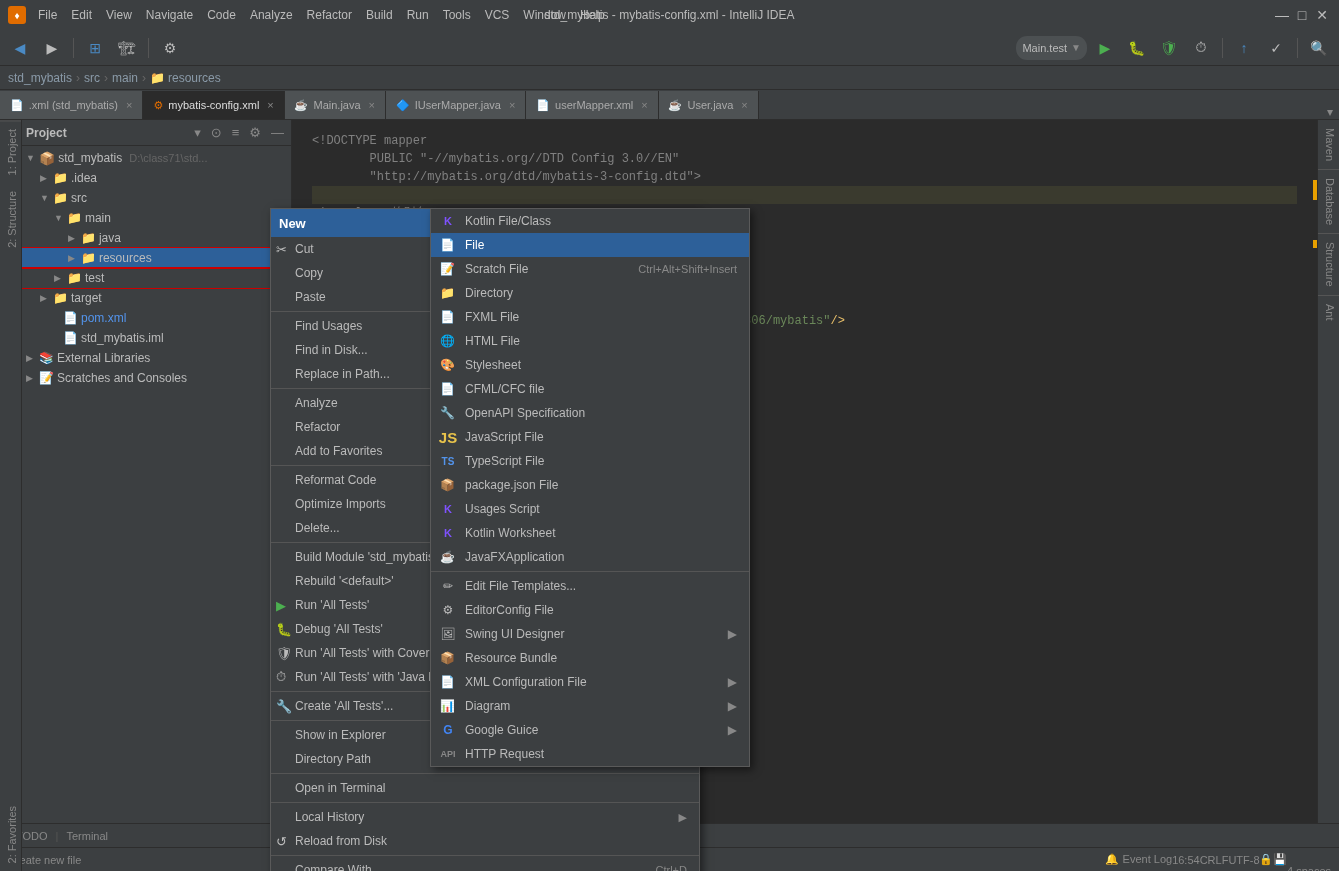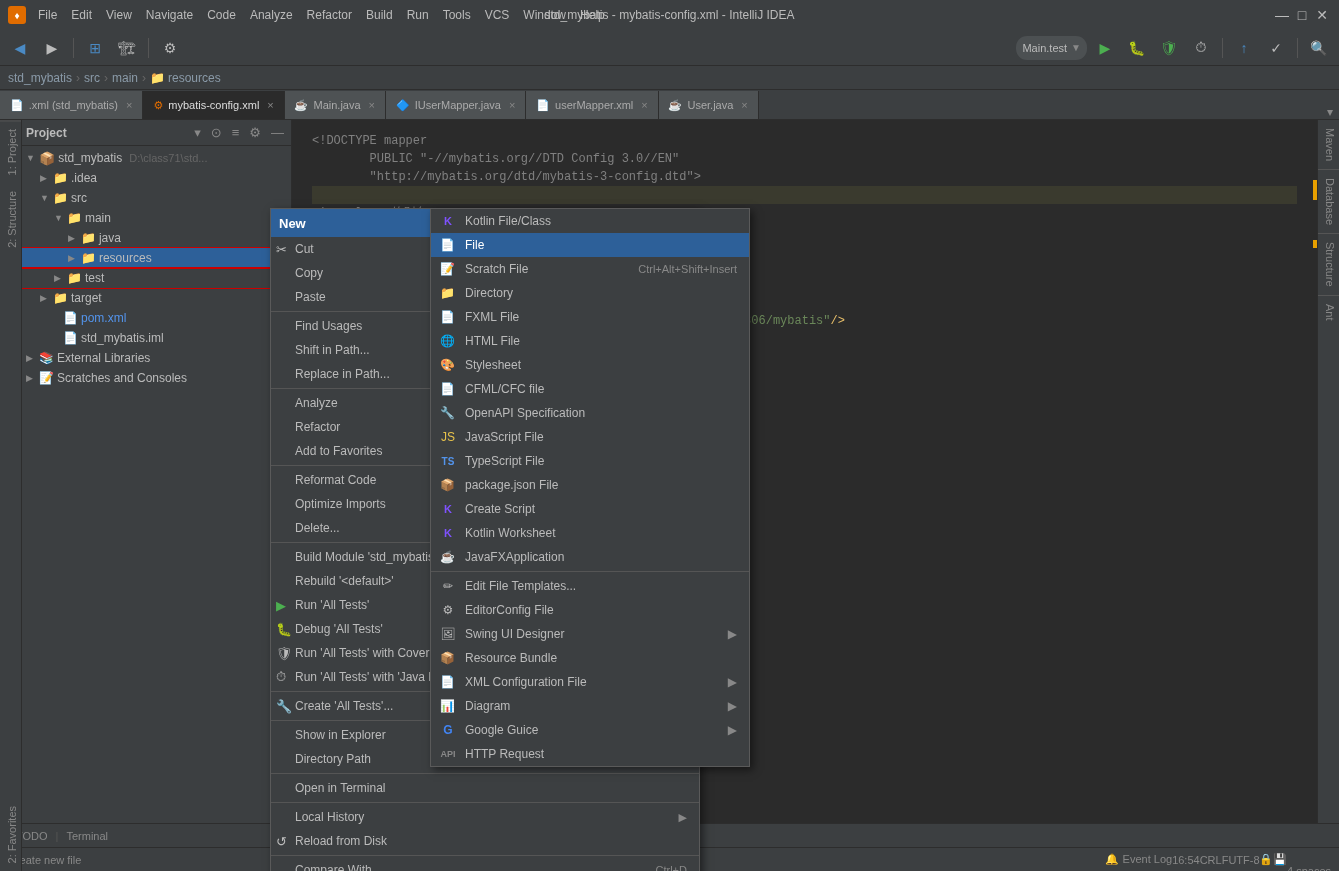--- a/index.html
+++ b/index.html
@@ -549,21 +549,21 @@
     <div class="ctx-item">
       <span>Paste</span>
       <span class="ctx-shortcut">Ctrl+V</span>
     </div>
     <div class="ctx-separator"></div>
     <div class="ctx-item">
       <span>Find Usages</span>
       <span class="ctx-shortcut">Alt+F7</span>
     </div>
     <div class="ctx-item">
-      <span>Shift in Path...</span>
+      <span>Find in Disk...</span>
       <span class="ctx-shortcut">Ctrl+Shift+F</span>
     </div>
     <div class="ctx-item">
       <span>Replace in Path...</span>
       <span class="ctx-shortcut">Ctrl+Shift+R</span>
     </div>
     <div class="ctx-separator"></div>
     <div class="ctx-item">
       <span>Analyze</span>
       <span class="ctx-arrow">▶</span>
@@ -690,37 +690,37 @@
       <div class="sub-icon">📄</div>
       <span>CFML/CFC file</span>
     </div>
 
     <div class="sub-item">
       <div class="sub-icon">🔧</div>
       <span>OpenAPI Specification</span>
     </div>
 
     <div class="sub-item">
-      <div class="sub-icon" style="color:#e8c34b;font-weight:normal;font-size:12px;">JS</div>
+      <div class="sub-icon" style="color:#e8c34b;font-weight:bold;font-size:15px;">JS</div>
       <span>JavaScript File</span>
     </div>
 
     <div class="sub-item">
       <div class="sub-icon" style="color:#5394ec;font-weight:bold;font-size:10px;">TS</div>
       <span>TypeScript File</span>
     </div>
 
     <div class="sub-item">
       <div class="sub-icon" style="color:#e8a000;">📦</div>
       <span>package.json File</span>
     </div>
 
     <div class="sub-item">
       <div class="sub-icon" style="color:#7f52ff;font-weight:bold;font-size:11px;">K</div>
-      <span>Create Script</span>
+      <span>Usages Script</span>
     </div>
 
     <div class="sub-item">
       <div class="sub-icon" style="color:#7f52ff;font-weight:bold;font-size:11px;">K</div>
       <span>Kotlin Worksheet</span>
     </div>
 
     <div class="sub-item">
       <div class="sub-icon" style="color:#f89820;">☕</div>
       <span>JavaFXApplication</span>

